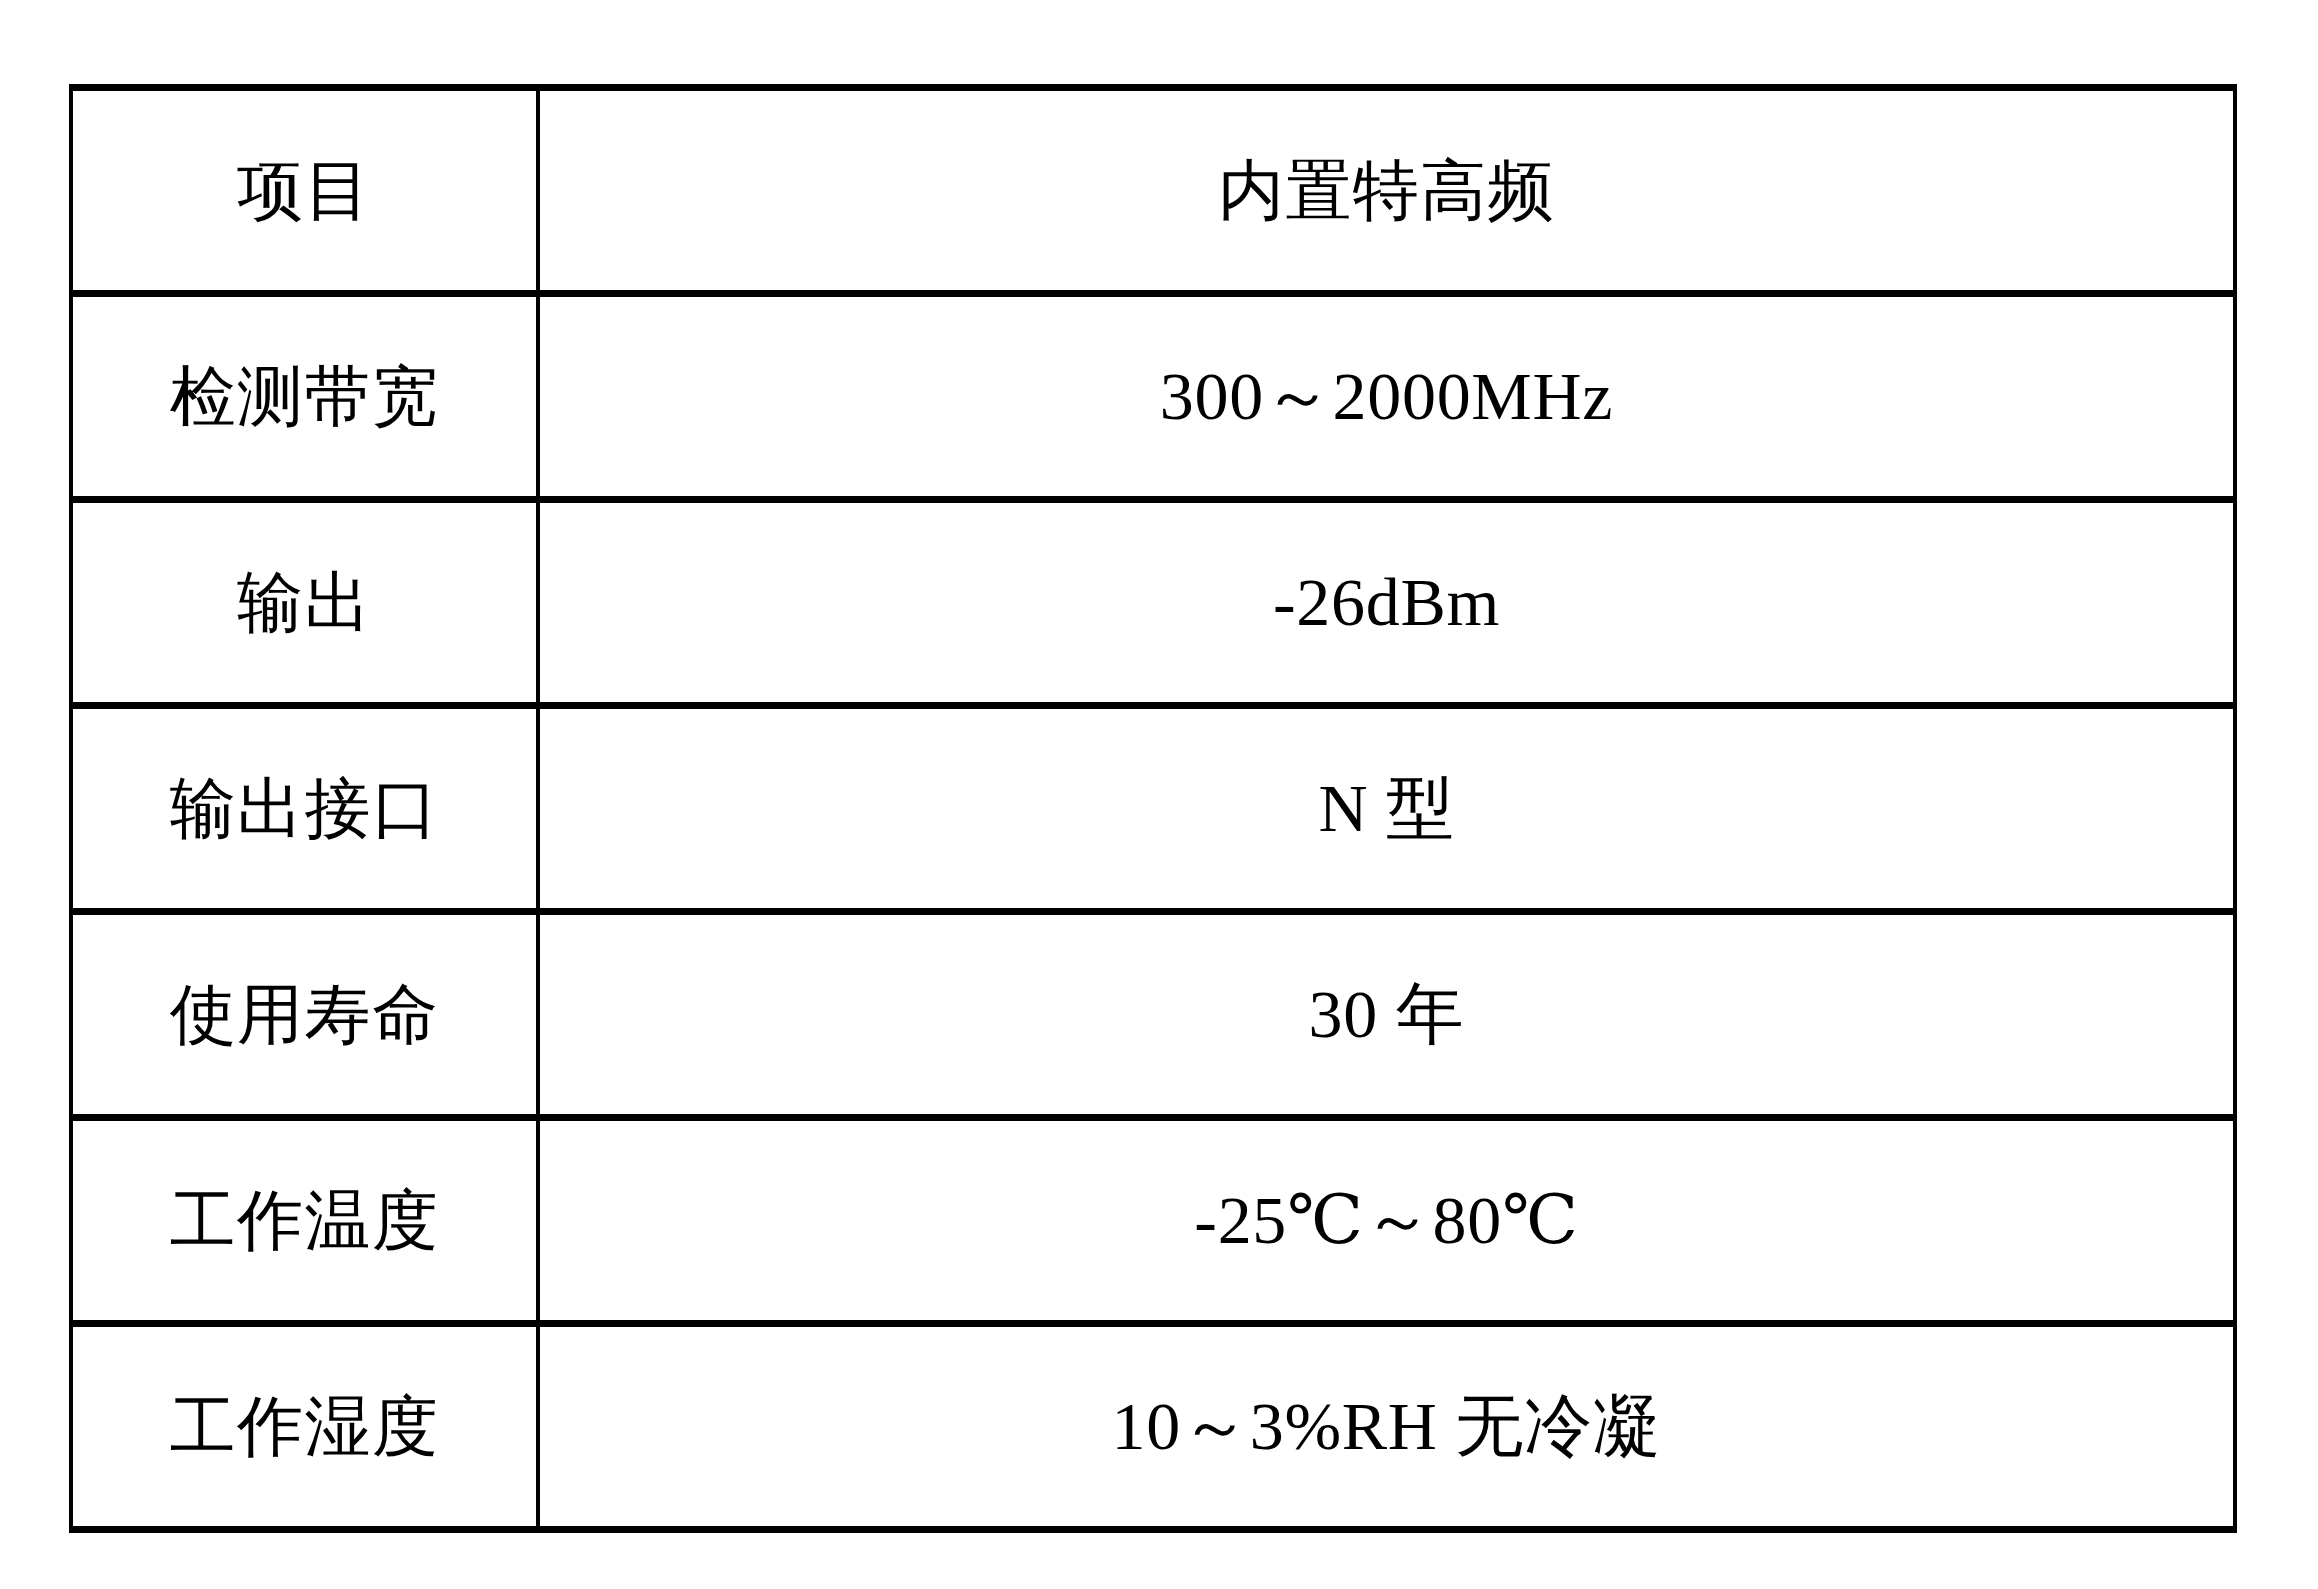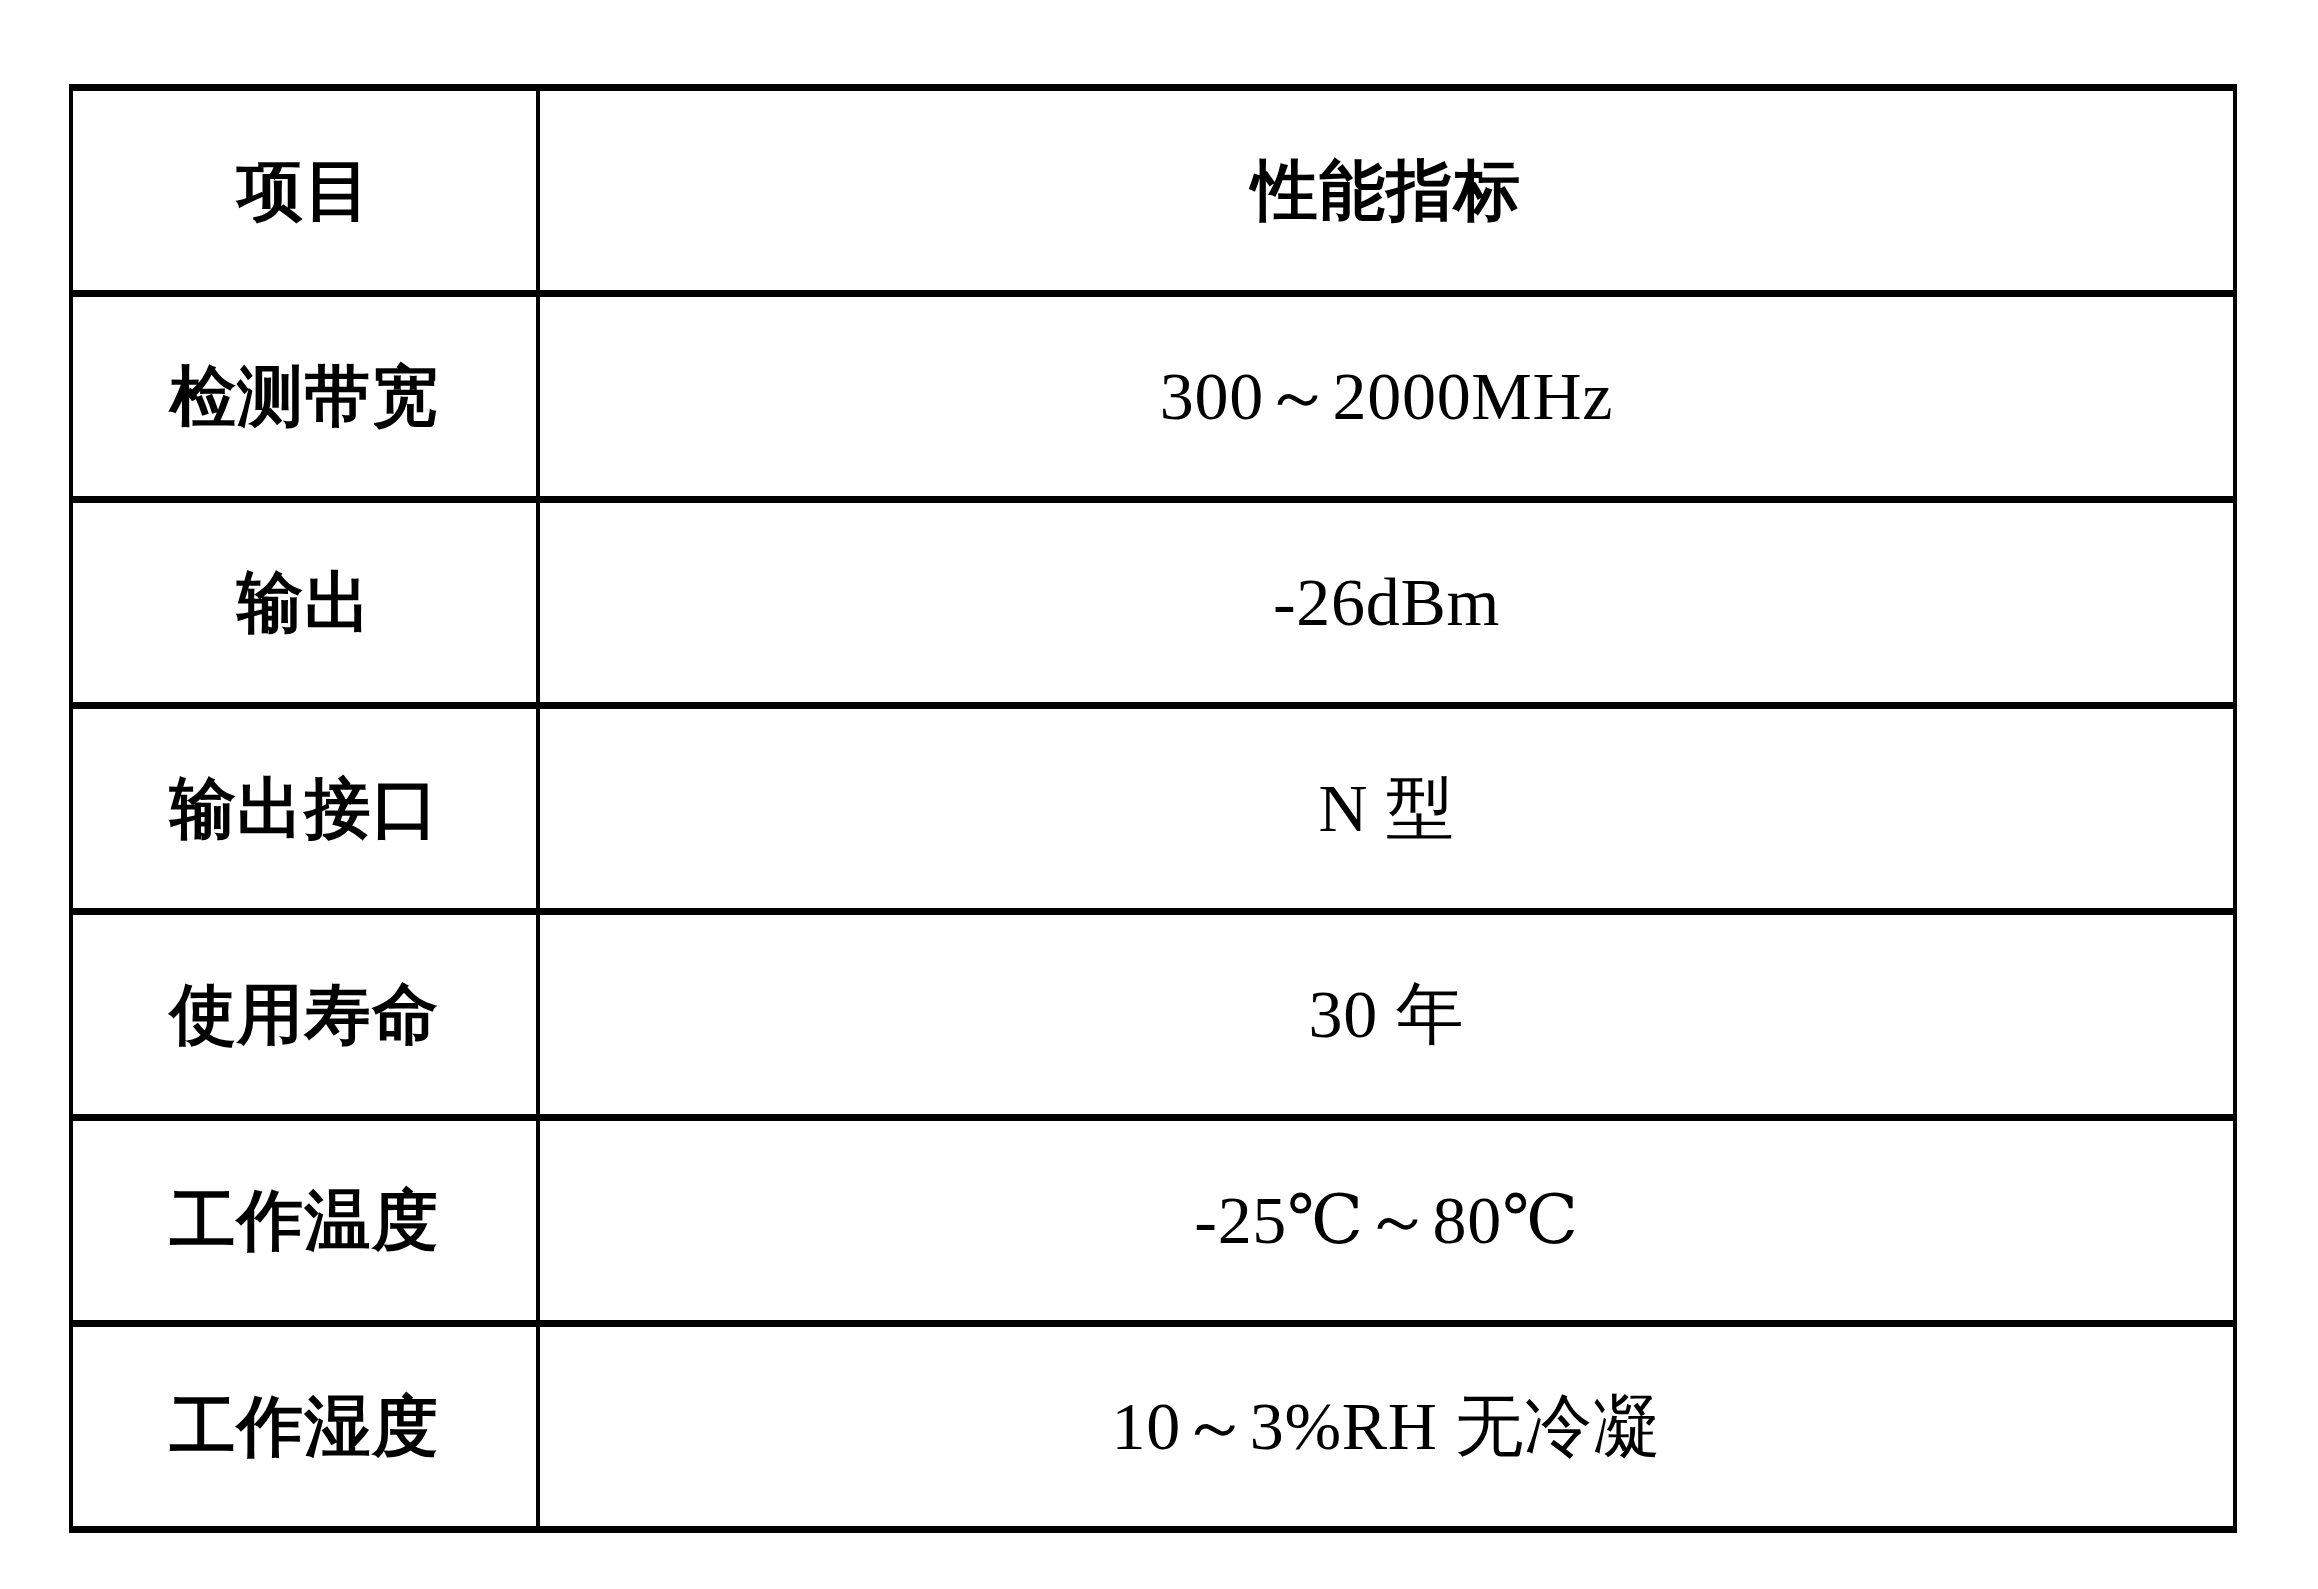--- a/index.html
+++ b/index.html
@@ -35,21 +35,21 @@
     border-bottom-width: 7px;
     text-align: center;
     vertical-align: middle;
     padding: 0 14px;
     overflow: hidden;
   }
   .spec-table tr { height: 180px; }
   th.head-cell,
   td.label-cell {
     font-family: "Liberation Sans", "DejaVu Sans", sans-serif;
-    font-weight: bold;
+    font-weight: normal;
     font-size: 66px;
     letter-spacing: 1.4px;
   }
   td.value-cell {
     font-family: "Liberation Serif", "DejaVu Serif", serif;
     font-weight: normal;
     font-size: 68px;
     letter-spacing: 0.7px;
     white-space: nowrap;
   }
@@ -59,21 +59,21 @@
 
 <div class="table-wrap">
   <table class="spec-table">
     <colgroup>
       <col class="col-item">
       <col class="col-spec">
     </colgroup>
     <tbody>
       <tr>
         <th class="head-cell">项目</th>
-        <th class="head-cell">性能指标</th>
+        <th class="head-cell">内置特高频</th>
       </tr>
       <tr>
         <td class="label-cell">检测带宽</td>
         <td class="value-cell">300～2000MHz</td>
       </tr>
       <tr>
         <td class="label-cell">输出</td>
         <td class="value-cell">-26dBm</td>
       </tr>
       <tr>

